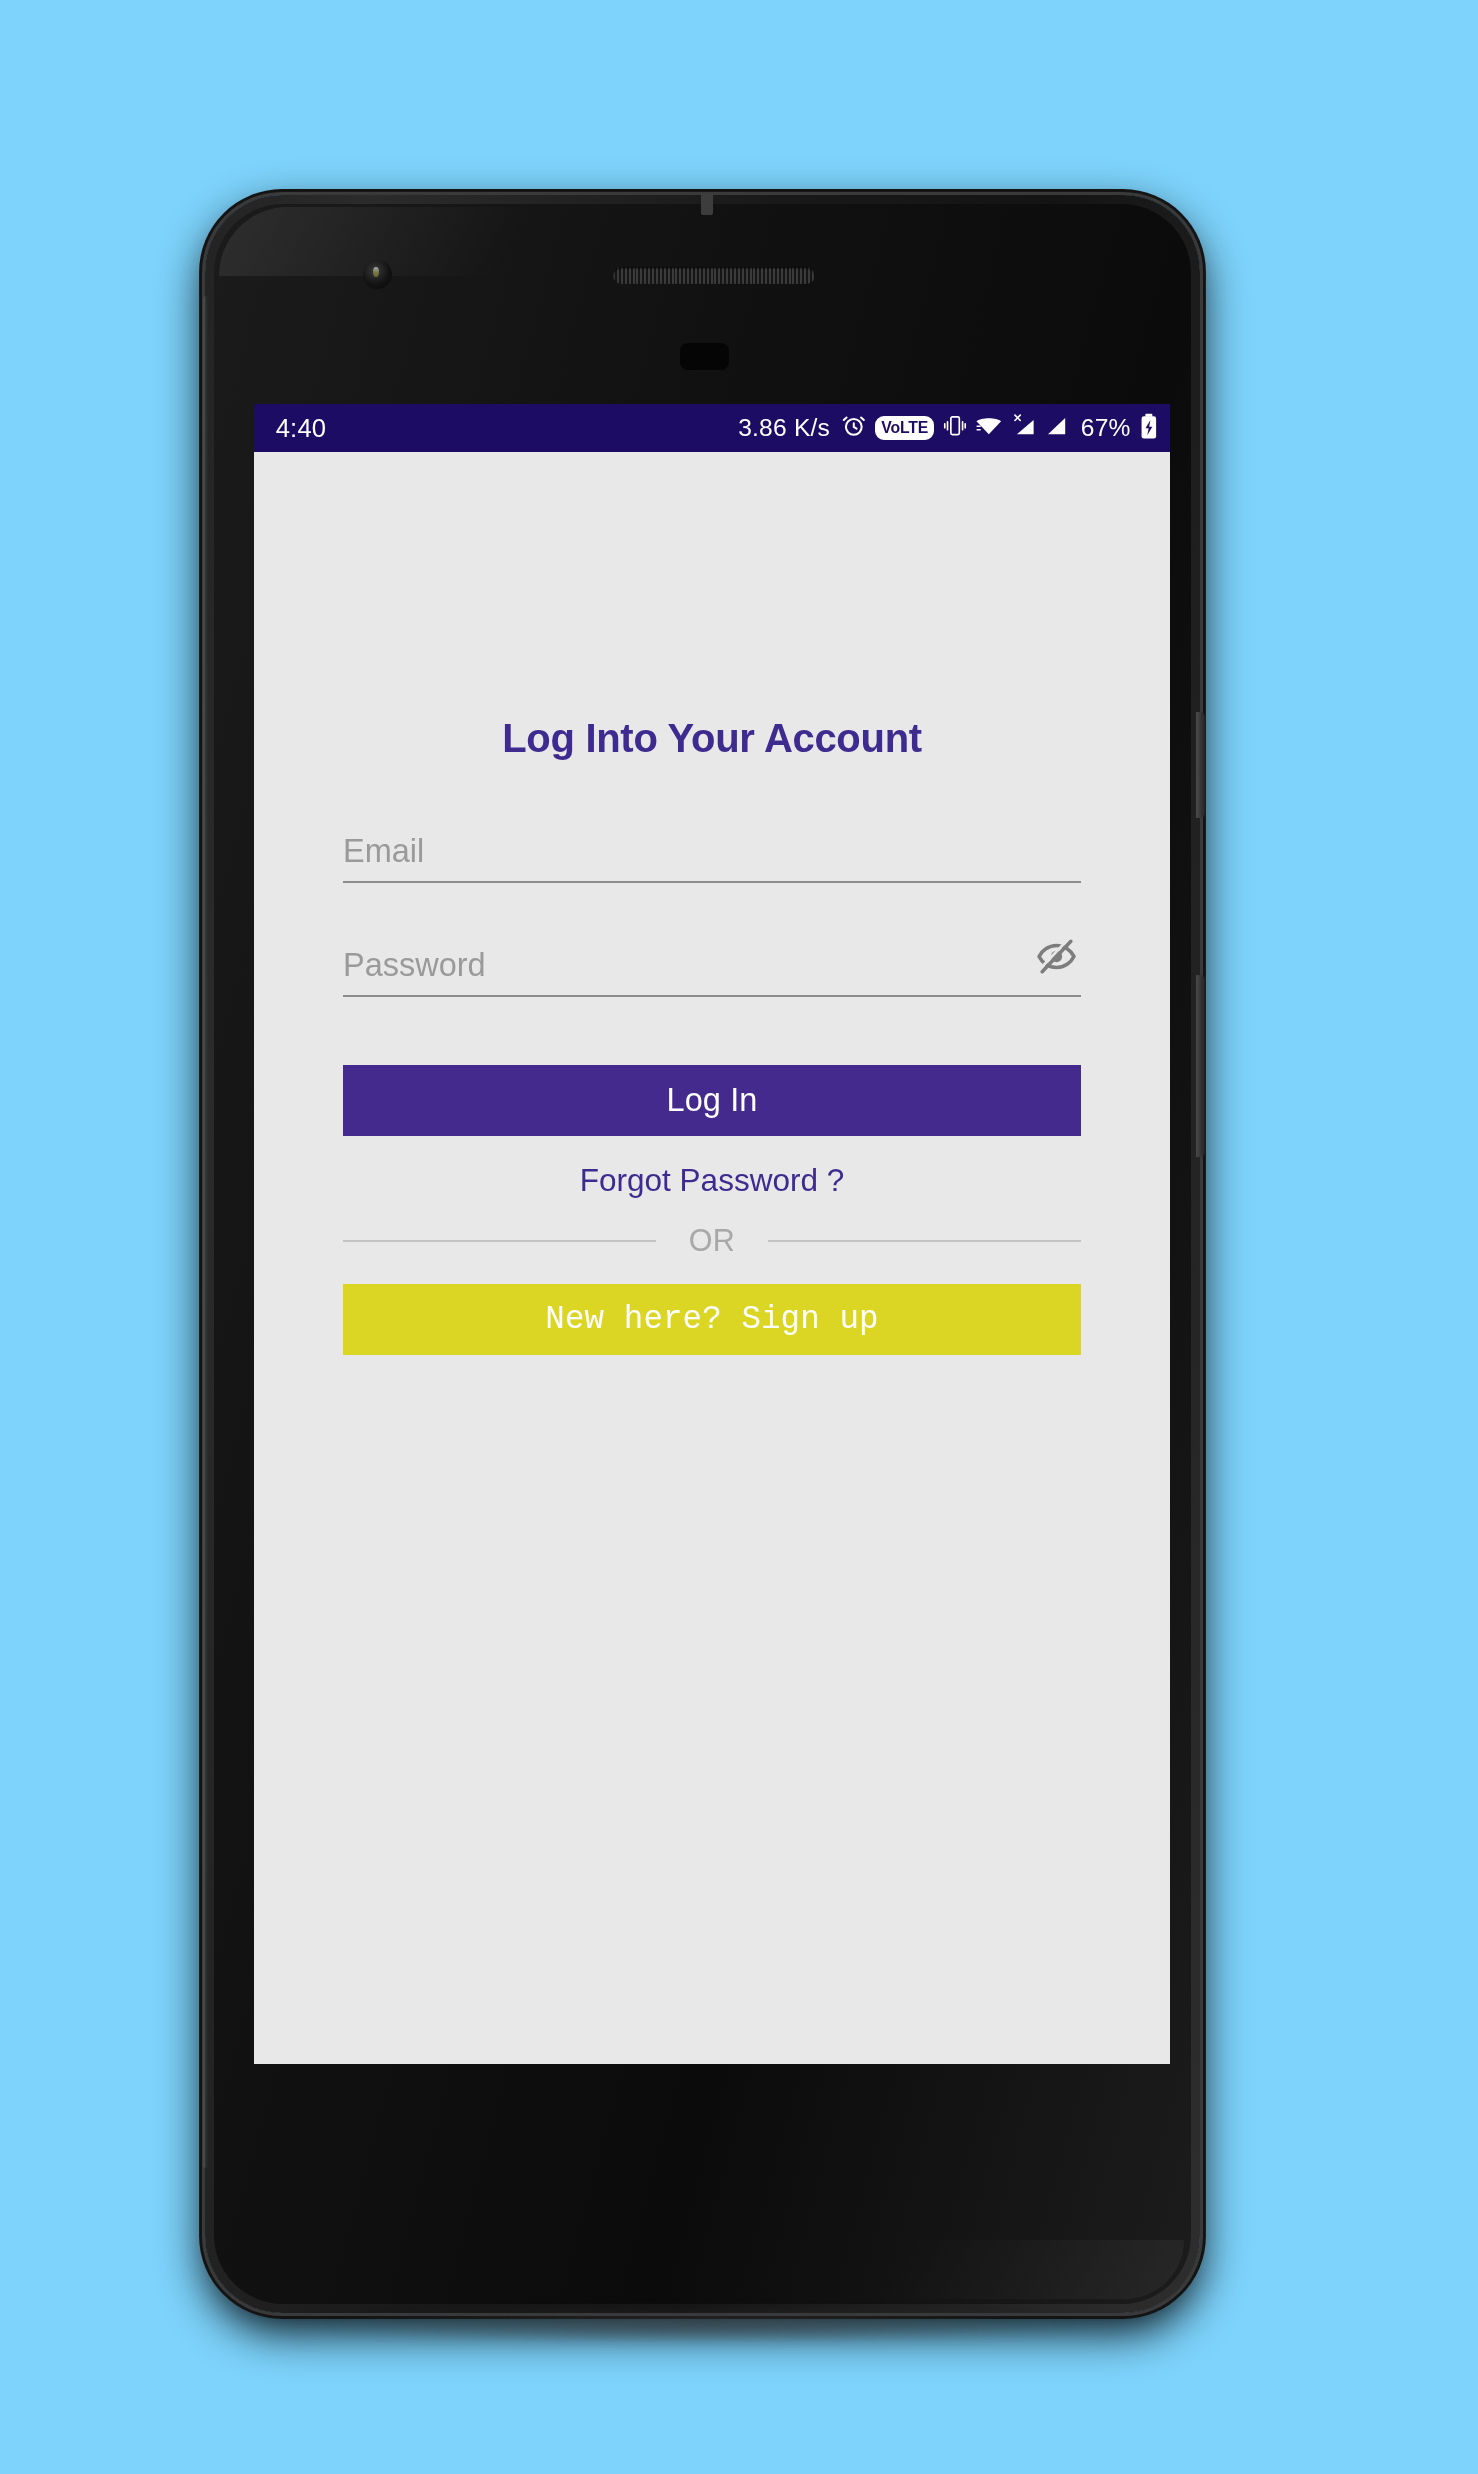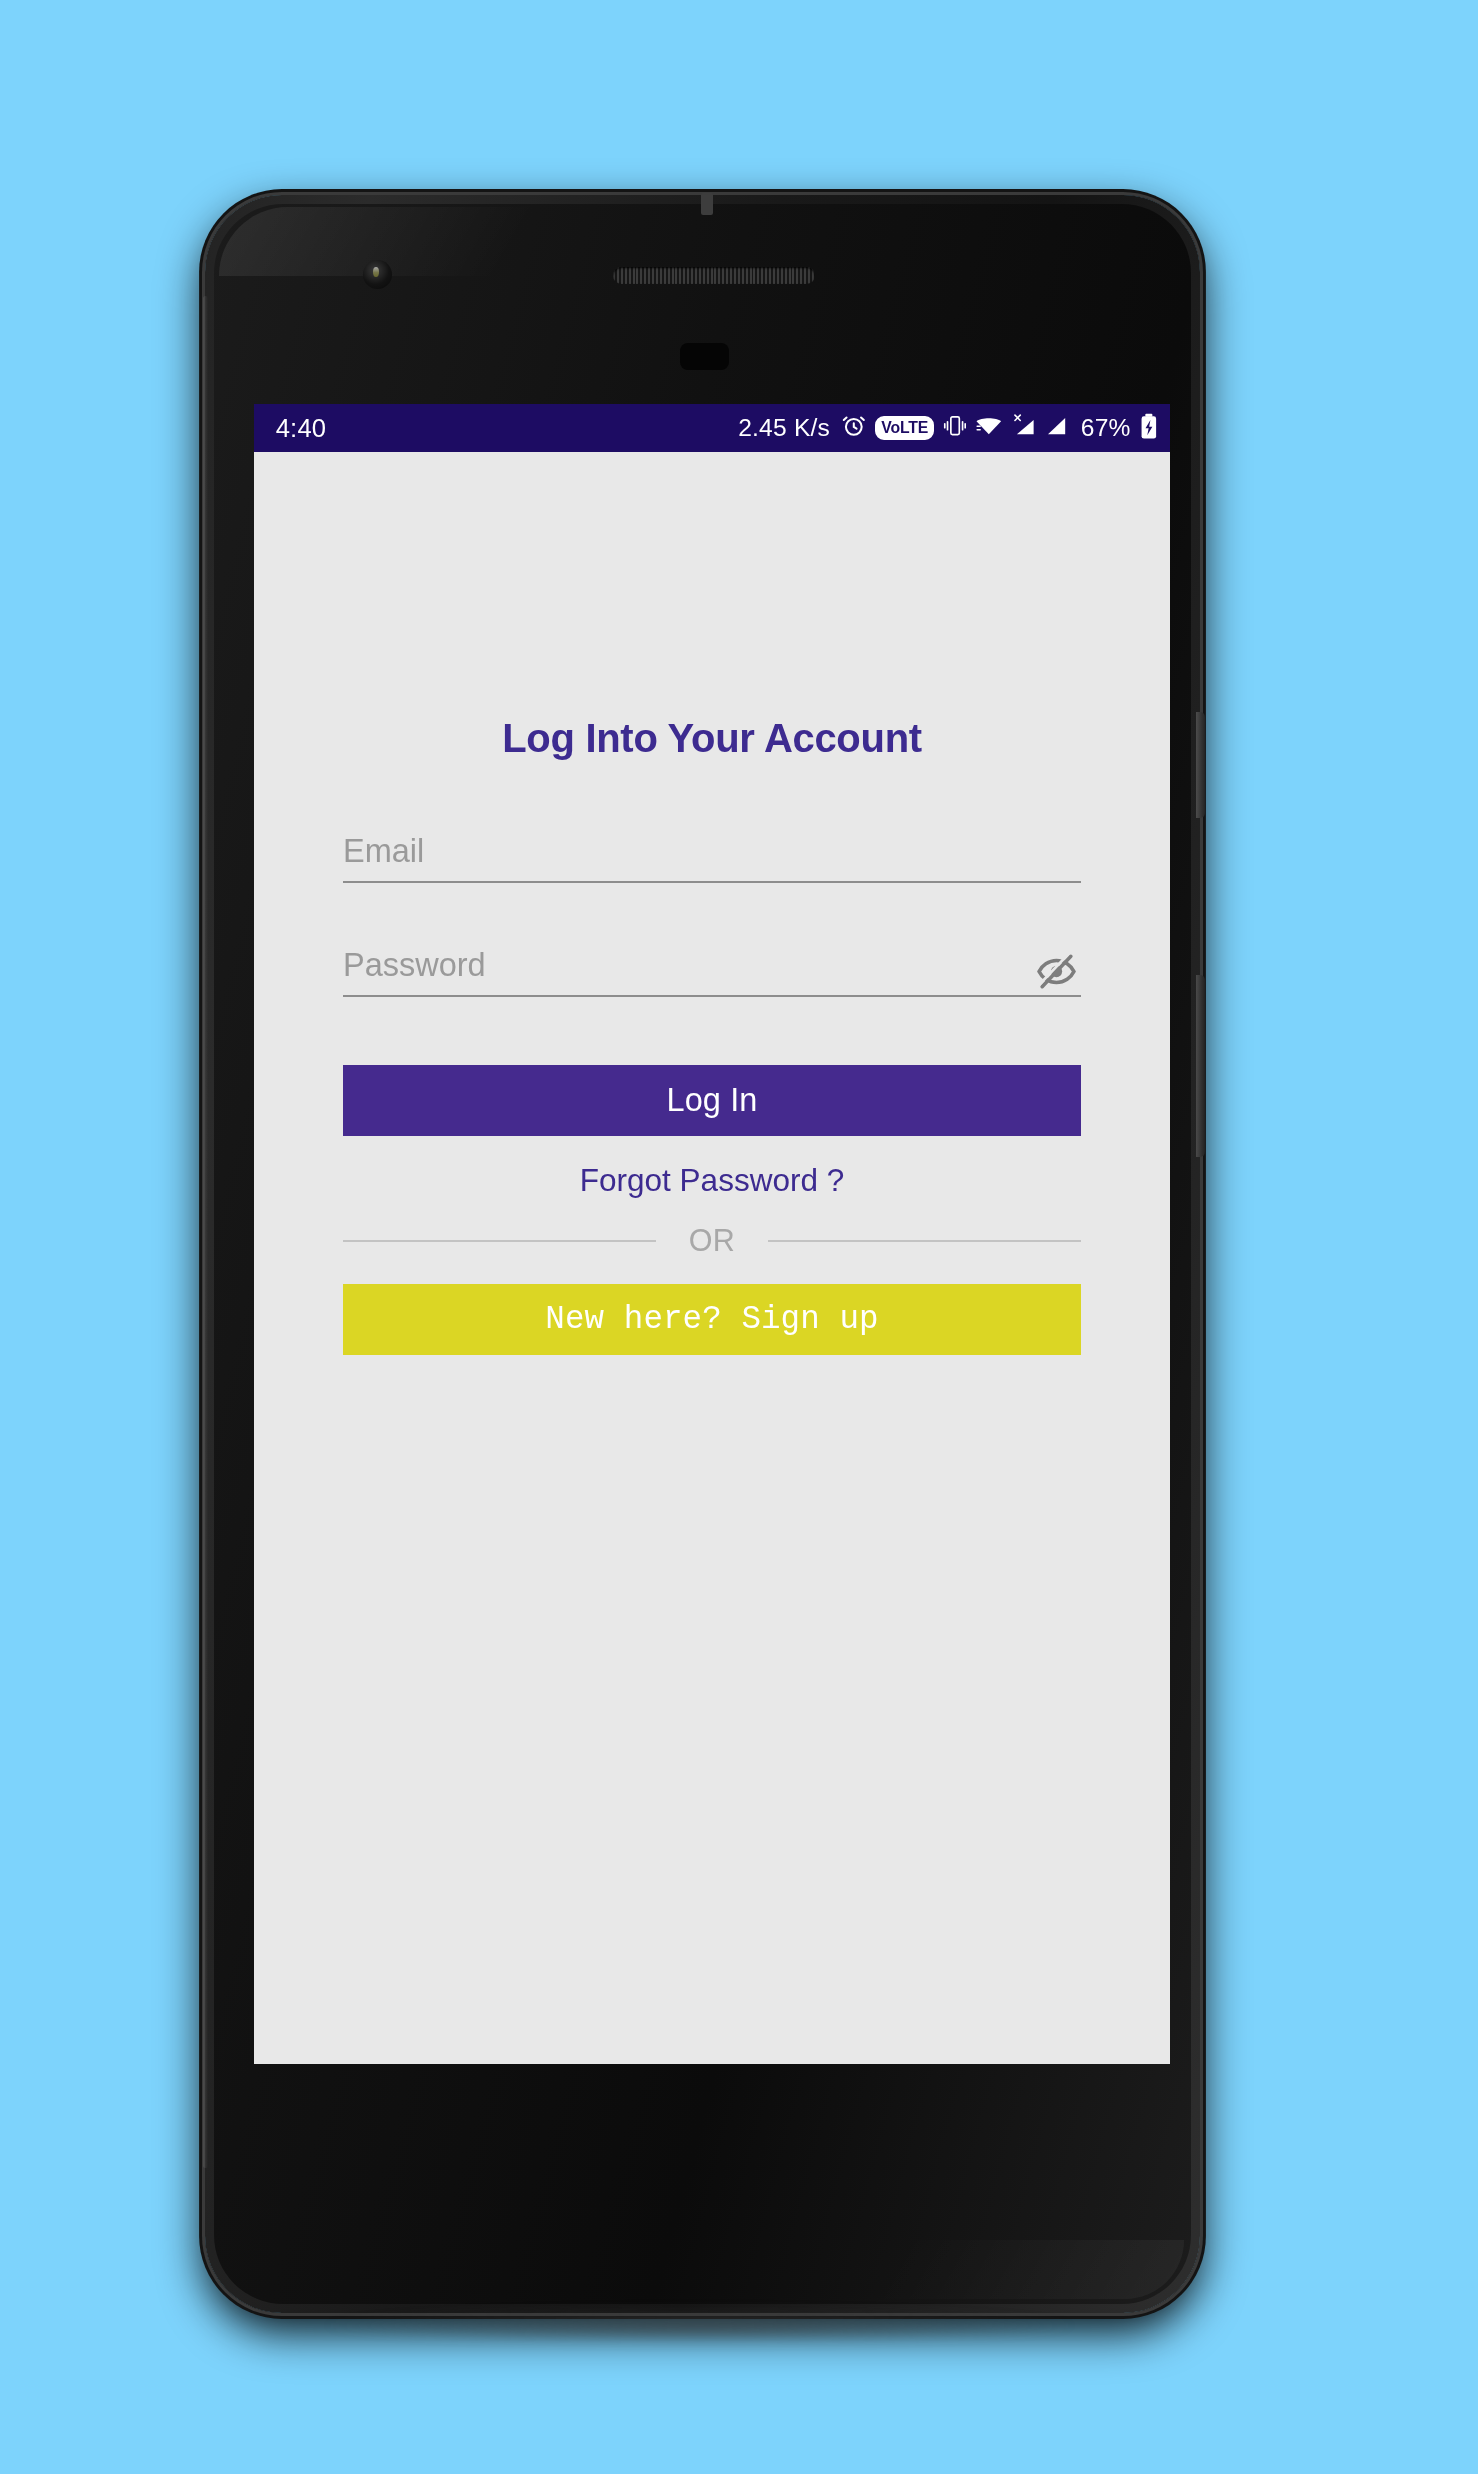--- a/index.html
+++ b/index.html
@@ -252,21 +252,21 @@
     left: 89px;
     right: 89px;
     top: 369px;
   }
 
   .field {
     position: relative;
     border-bottom: 2px solid #8d8d8d;
     height: 62px;
     display: flex;
-    align-items: flex-end;
+    align-items: flex-start;
   }
   .field + .field { margin-top: 52px; }
 
   .field-input {
     flex: 1 1 auto;
     border: none;
     outline: none;
     background: transparent;
     font-size: 32.5px;
     font-family: "Liberation Sans", sans-serif;
@@ -373,21 +373,21 @@
   <div class="drop-shadow"></div>
 
   <div class="screen">
 
     <div class="statusbar">
       <span class="sb-clock">4:40</span>
       <span class="sb-spacer"></span>
 
       <div class="sb-right">
 
-        <span class="sb-netspeed">2.45 K/s</span>
+        <span class="sb-netspeed">3.86 K/s</span>
 
         <span class="sb-ico">
           <svg width="25.6" height="25.6" viewBox="0 0 24 24" fill="none" stroke="#ffffff" stroke-width="1.9">
             <circle cx="12" cy="13" r="7.4"></circle>
             <path d="M12 9.6 V13 L14.6 14.7" stroke-linecap="round"></path>
             <path d="M5.2 4.2 L2.6 6.6" stroke-linecap="round"></path>
             <path d="M18.8 4.2 L21.4 6.6" stroke-linecap="round"></path>
           </svg>
         </span>
 

